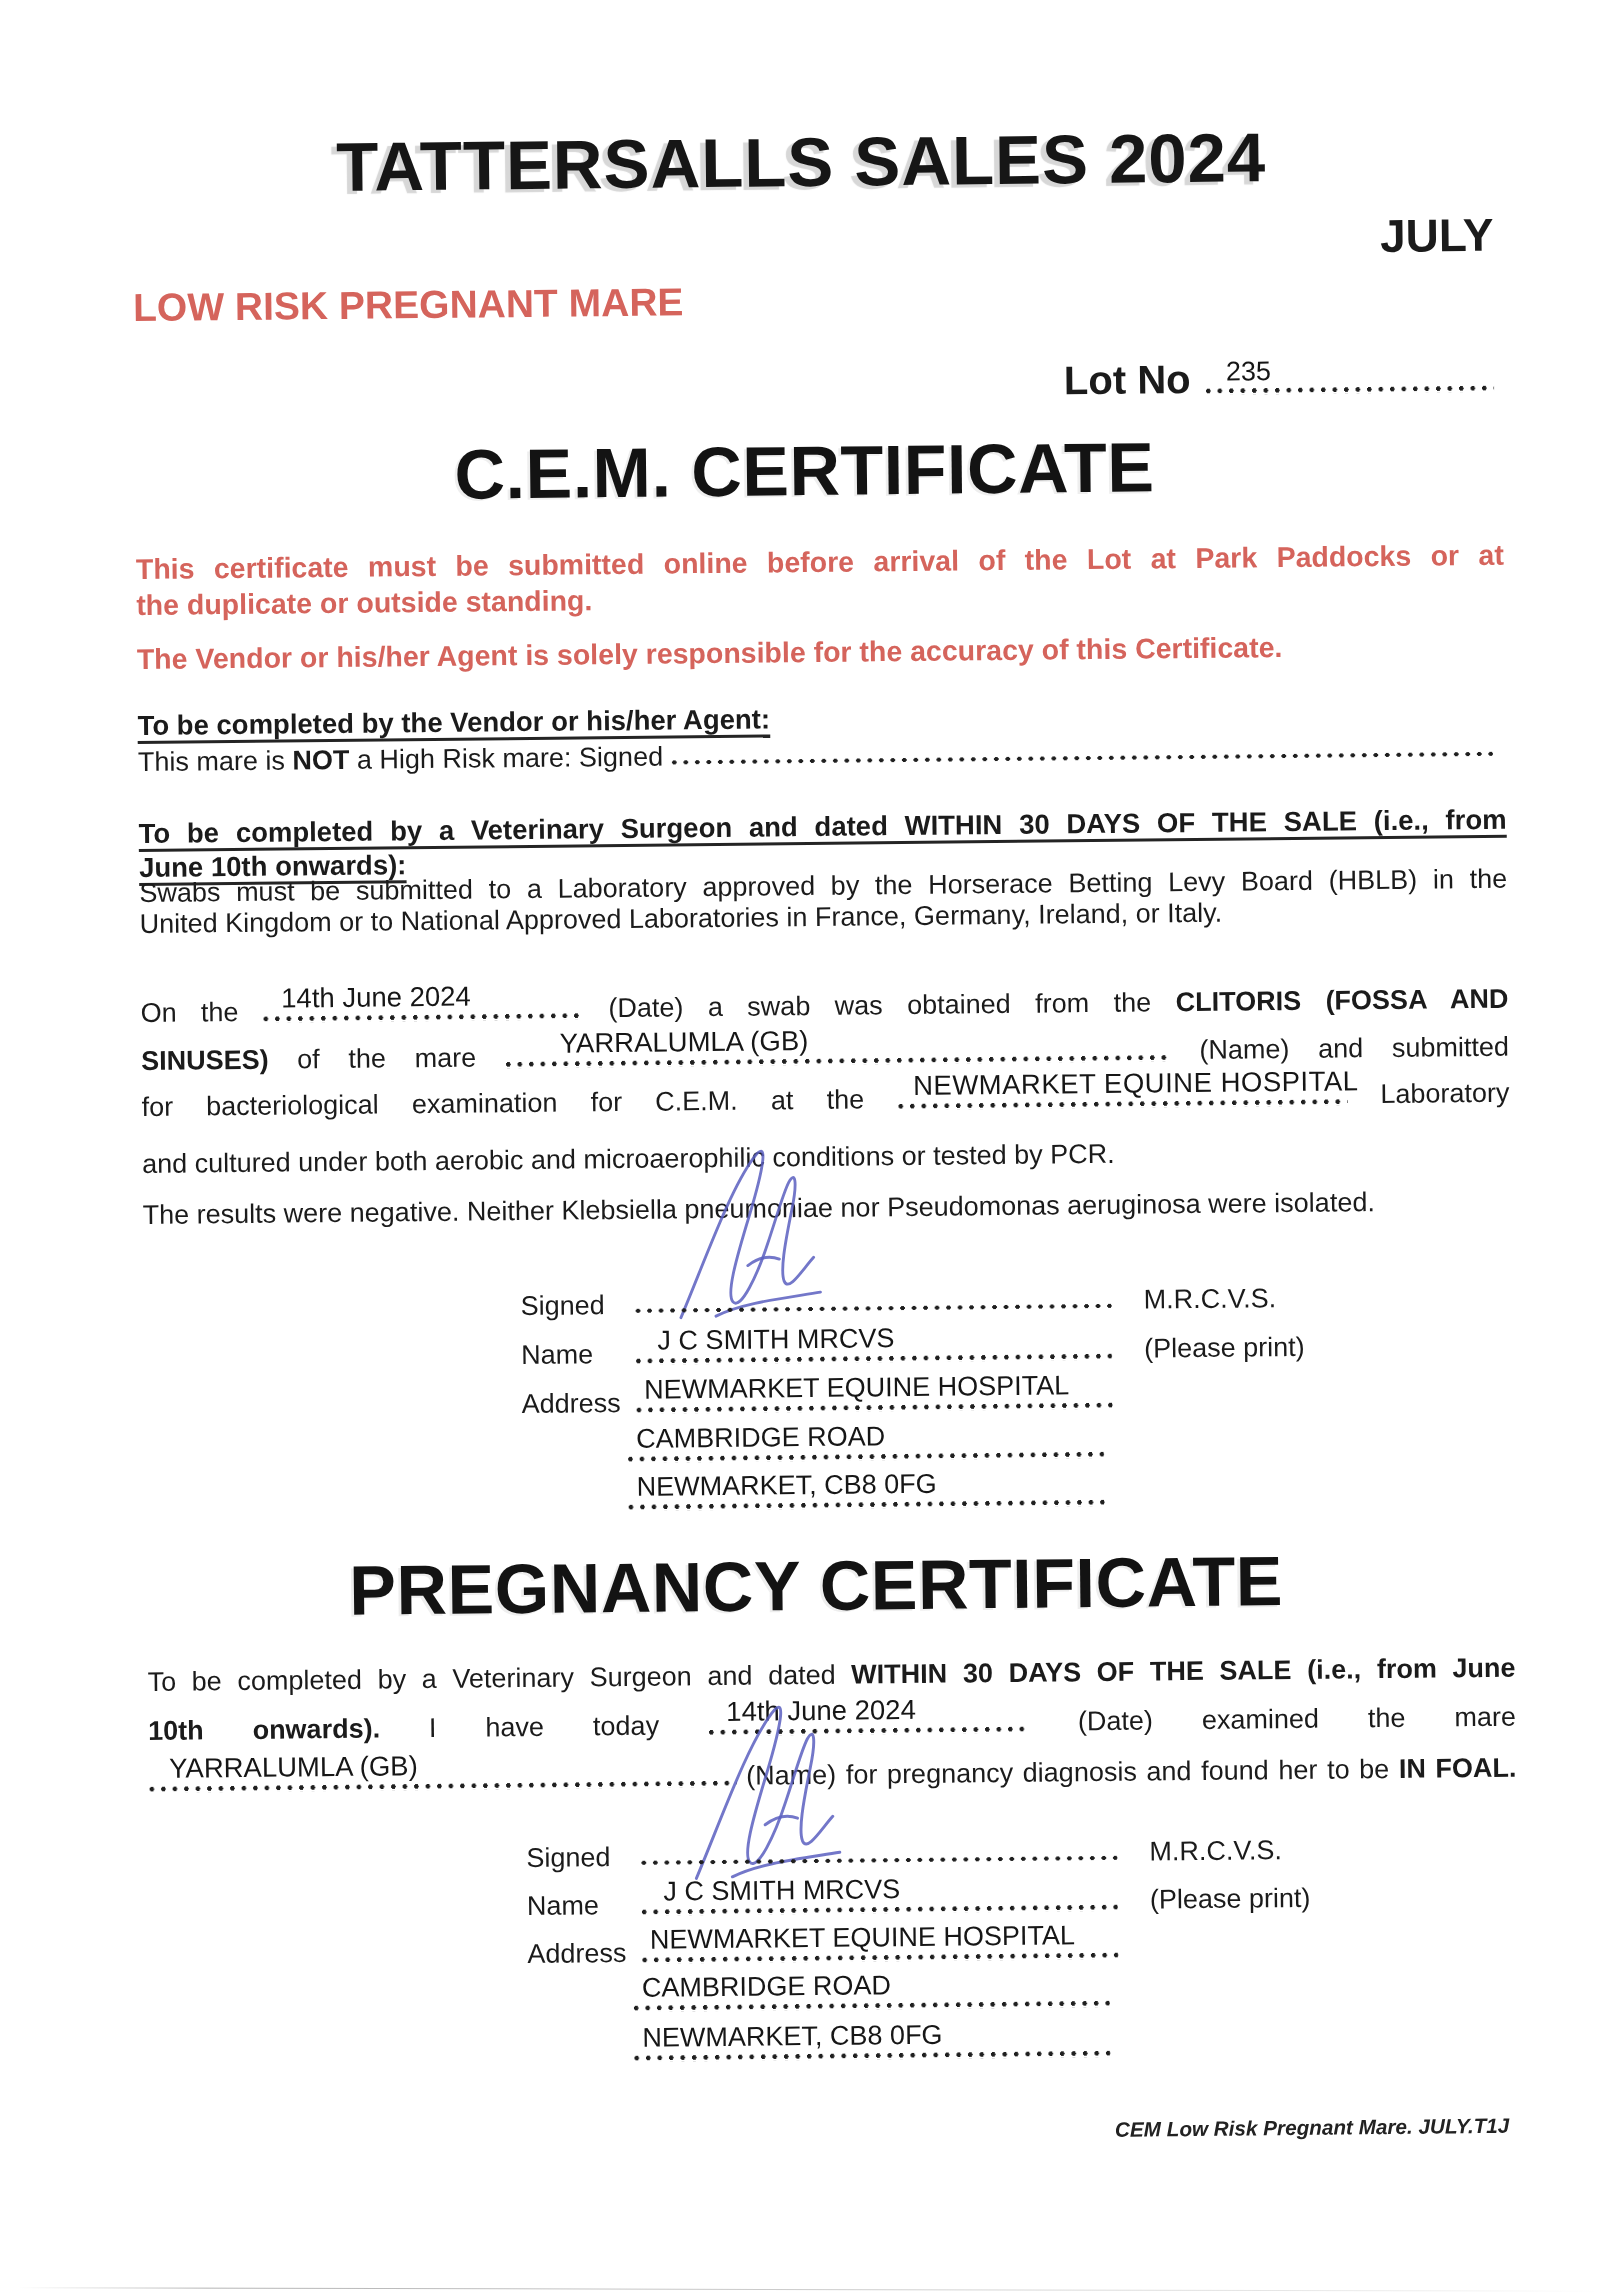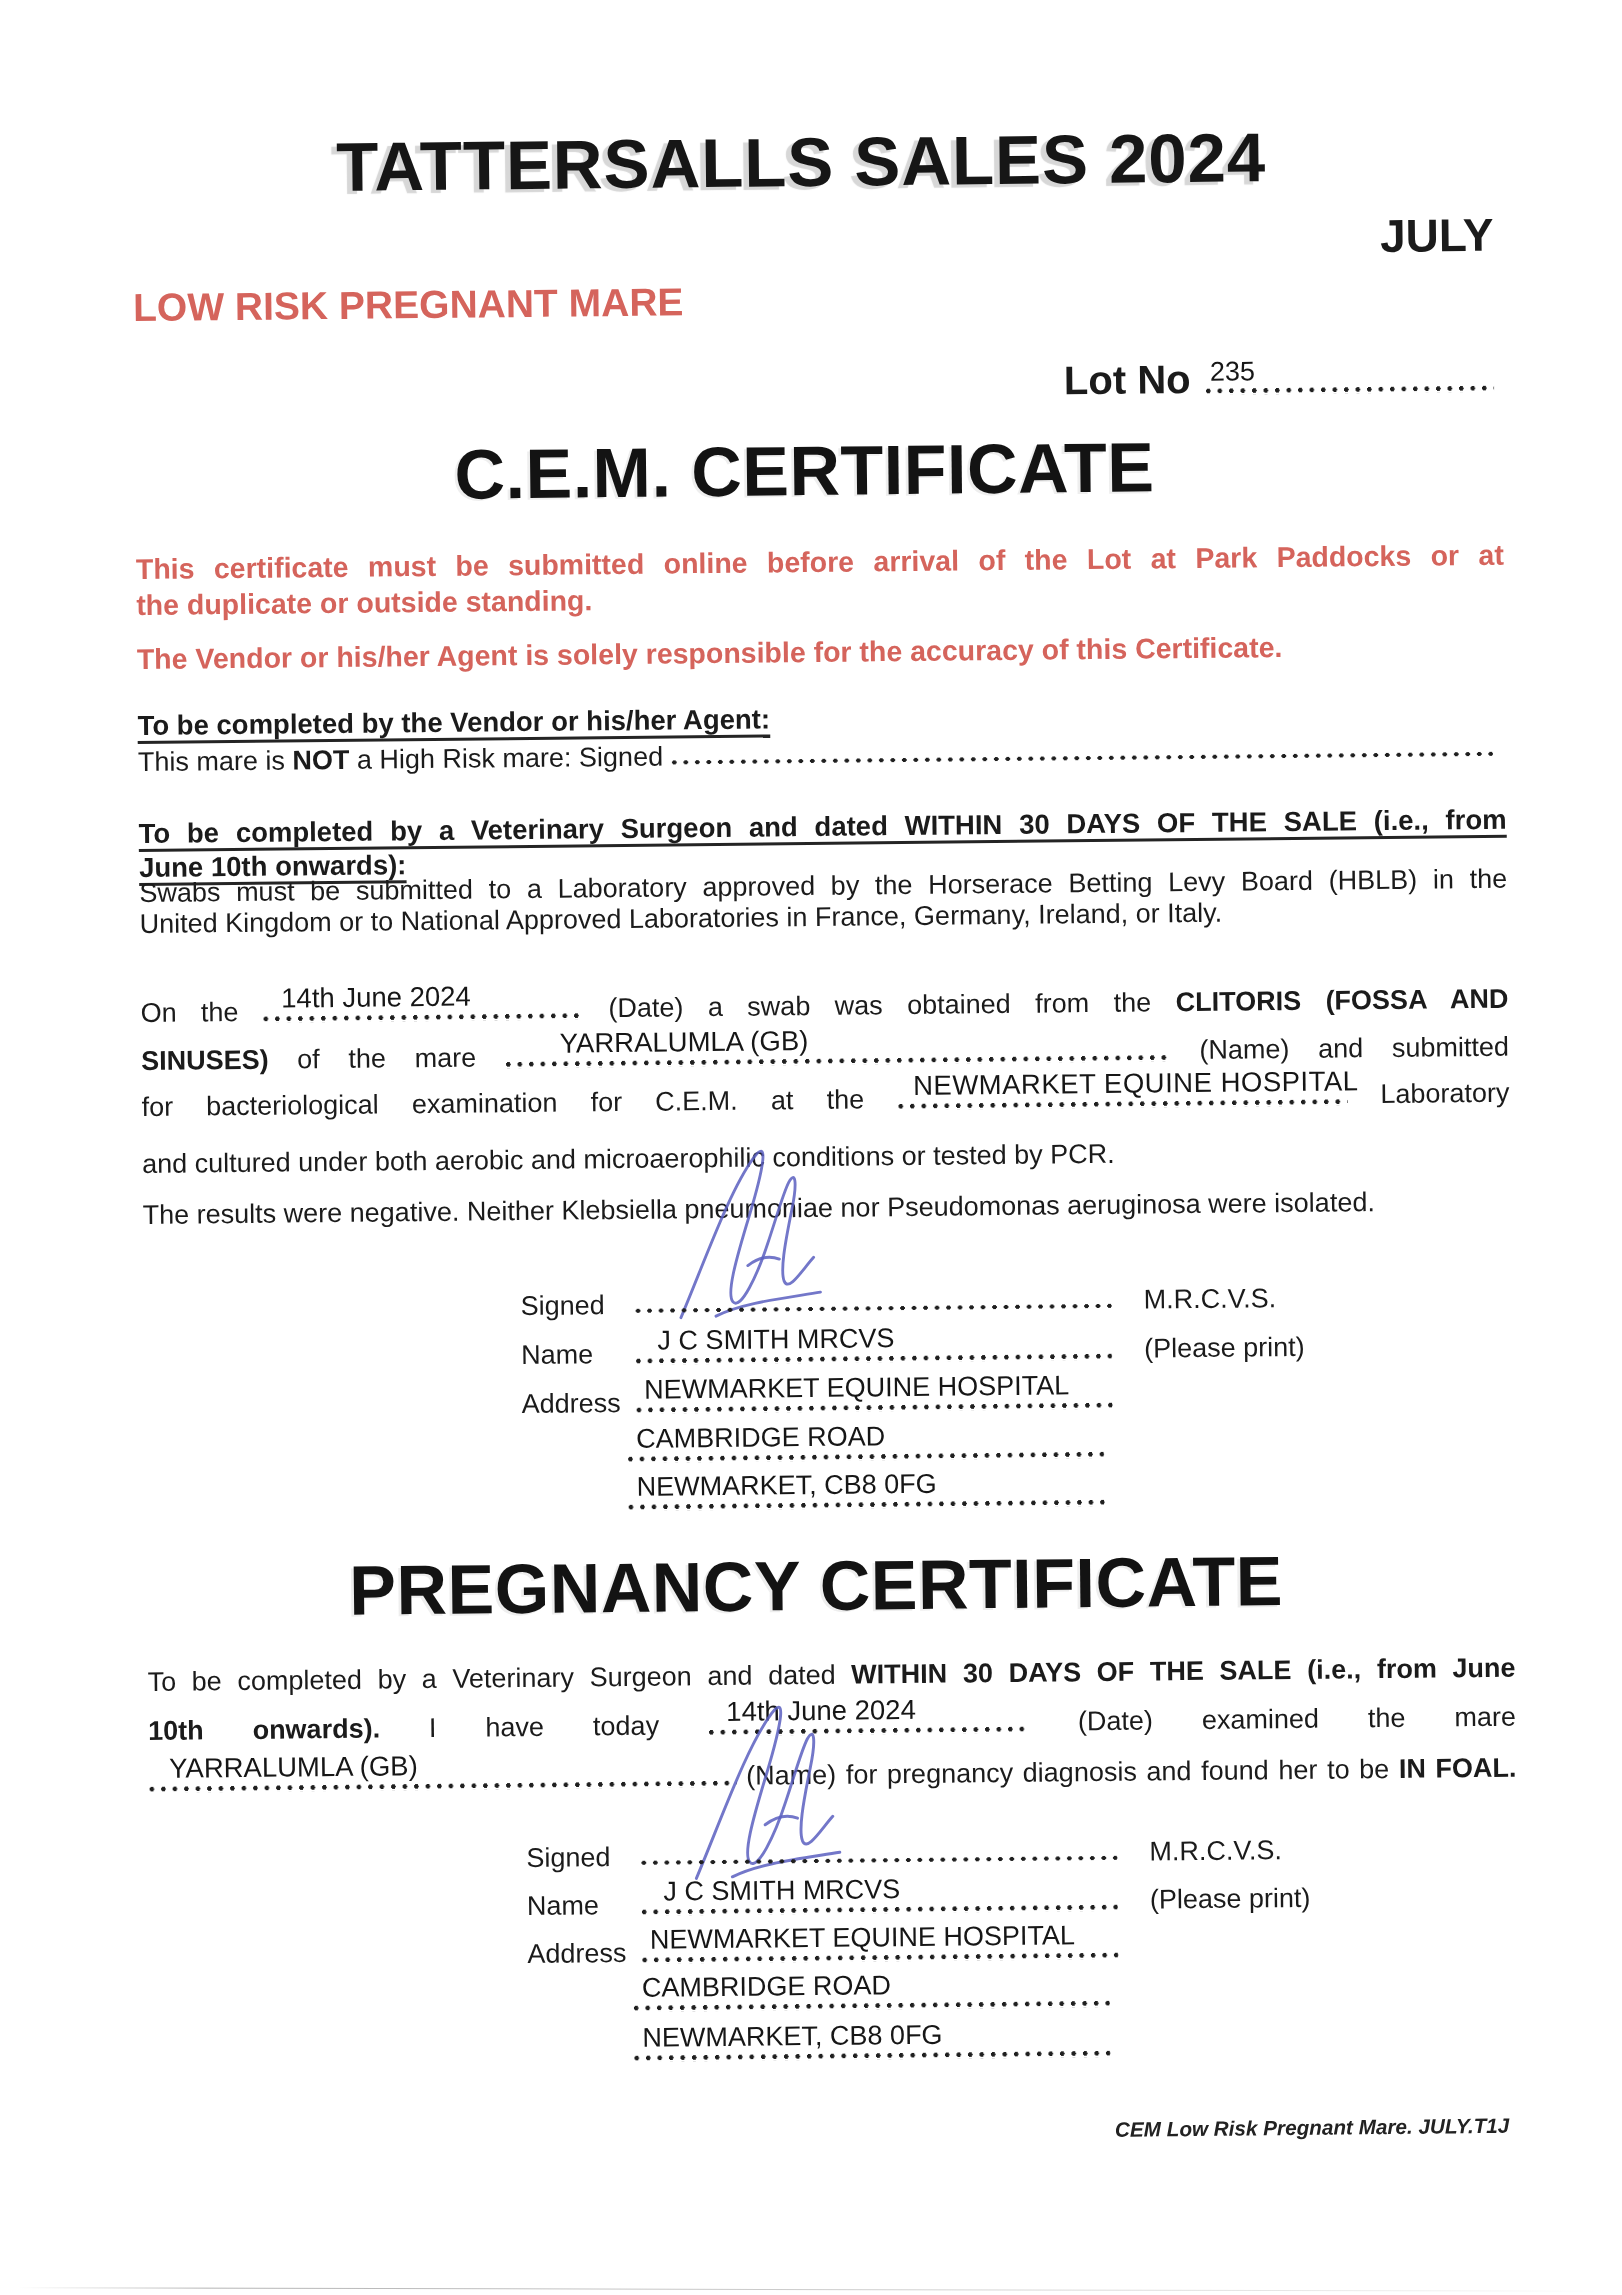--- a/index.html
+++ b/index.html
@@ -48,21 +48,21 @@
 
 <div class="sheet">
 
   <div class="abs center title" style="top:123px;">TATTERSALLS SALES 2024</div>
   <div class="abs july" style="top:215px; right:120px;">JULY</div>
   <div class="abs risk red" style="top:279px; left:142px;">LOW RISK PREGNANT MARE</div>
 
   <div class="abs row" style="top:360px; left:1072px;">
     <span class="lotlabel">Lot No</span>
     <span class="fill" style="width:289px; margin-left:6.9px;">
-      <span class="val lotnum" style="left:5px; bottom:4.6px;">235</span>
+      <span class="val lotnum" style="left:21px; bottom:4.6px;">235</span>
       <span class="dots"></span>
     </span>
   </div>
 
   <div class="abs center bighead" style="top:431px;">C.E.M. CERTIFICATE</div>
 
   <div class="abs notice red" style="top:544px; left:142px;">
     <div class="jl">This certificate must be submitted online before arrival of the Lot at Park Paddocks or at</div>
     <div>the duplicate or outside standing.</div>
   </div>

